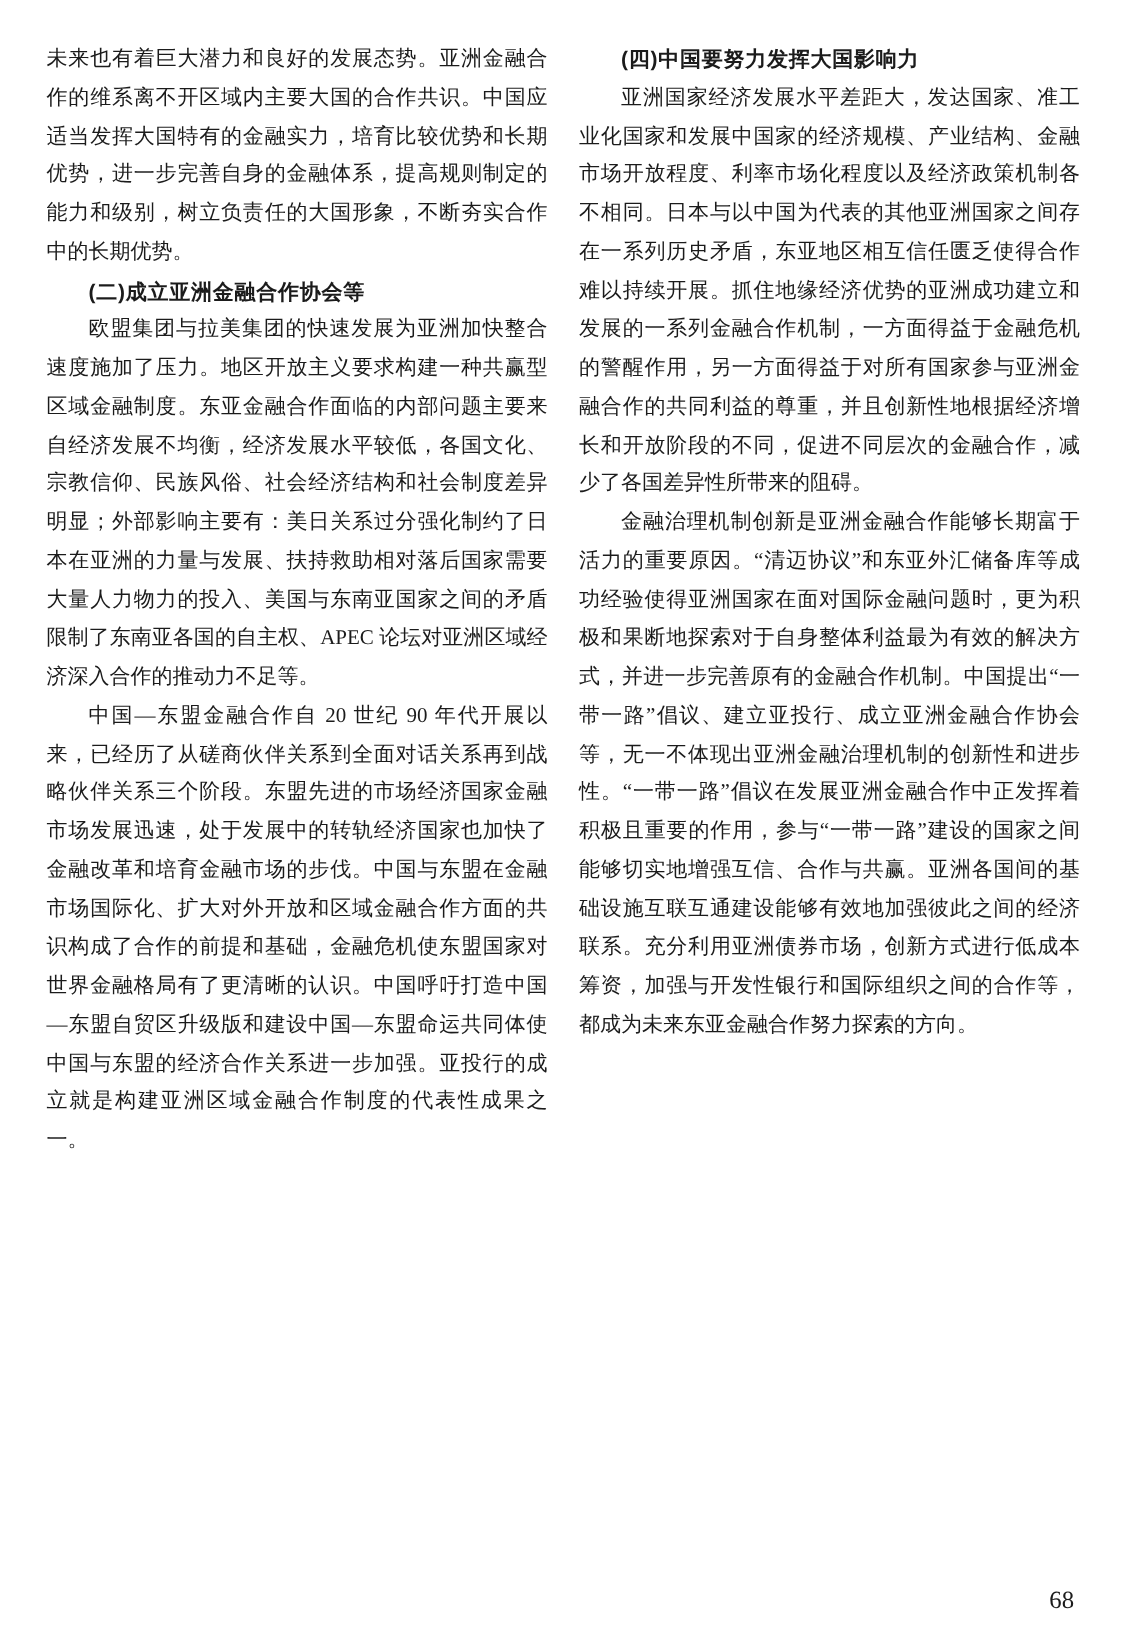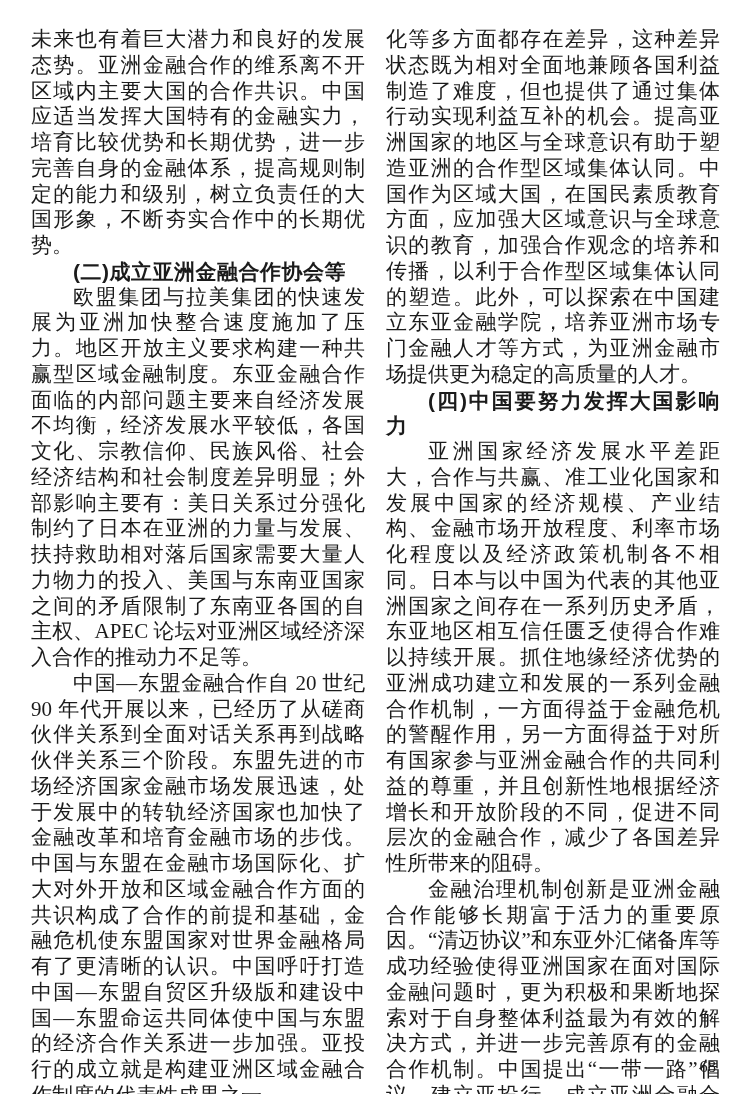--- a/index.html
+++ b/index.html
@@ -21,21 +21,21 @@
   .columns {
     display: flex;
     gap: 21px;
   }
   .column {
     width: 334px;
     flex: 0 0 334px;
   }
   .column p {
     margin: 0;
-    font-size: 21px;
+    font-size: 14px;
     line-height: 25.75px;
     text-align: justify;
     text-justify: inter-ideograph;
     line-break: strict;
   }
   .column p.indent { text-indent: 2em; }
   .column p.no-indent { text-indent: 0; }
   .column p.heading {
     font-family: "Liberation Sans", "DejaVu Sans", sans-serif;
     font-weight: 700;
@@ -59,20 +59,19 @@
 
 <div class="page">
   <div class="columns">
     <div class="column">
         <p class="body no-indent">未来也有着巨大潜力和良好的发展态势。亚洲金融合作的维系离不开区域内主要大国的合作共识。中国应适当发挥大国特有的金融实力，培育比较优势和长期优势，进一步完善自身的金融体系，提高规则制定的能力和级别，树立负责任的大国形象，不断夯实合作中的长期优势。</p>
         <p class="heading indent">(二)成立亚洲金融合作协会等</p>
         <p class="body indent">欧盟集团与拉美集团的快速发展为亚洲加快整合速度施加了压力。地区开放主义要求构建一种共赢型区域金融制度。东亚金融合作面临的内部问题主要来自经济发展不均衡，经济发展水平较低，各国文化、宗教信仰、民族风俗、社会经济结构和社会制度差异明显；外部影响主要有：美日关系过分强化制约了日本在亚洲的力量与发展、扶持救助相对落后国家需要大量人力物力的投入、美国与东南亚国家之间的矛盾限制了东南亚各国的自主权、APEC 论坛对亚洲区域经济深入合作的推动力不足等。</p>
         <p class="body indent">中国—东盟金融合作自 20 世纪 90 年代开展以来，已经历了从磋商伙伴关系到全面对话关系再到战略伙伴关系三个阶段。东盟先进的市场经济国家金融市场发展迅速，处于发展中的转轨经济国家也加快了金融改革和培育金融市场的步伐。中国与东盟在金融市场国际化、扩大对外开放和区域金融合作方面的共识构成了合作的前提和基础，金融危机使东盟国家对世界金融格局有了更清晰的认识。中国呼吁打造中国—东盟自贸区升级版和建设中国—东盟命运共同体使中国与东盟的经济合作关系进一步加强。亚投行的成立就是构建亚洲区域金融合作制度的代表性成果之一。</p>
       </div>
     <div class="column">
-        <p class="body no-indent">化等多方面都存在差异，这种差异状态既为相对全面地兼顾各国利益制造了难度，但也提供了通过集体行动实现利益互补的机会。提高亚洲国家的地区与全球意识有助于塑造亚洲的合作型区域集体认同。中国作为区域大国，在国民素质教育方面，应加强大区域意识与全球意识的教育，加强合作观念的培养和传播，以利于合作型区域集体认同的塑造。此外，可以探索在中国建立东亚金融学院，培养亚洲市场专门金融人才等方式，为亚洲金融市场提供更为稳定的高质量的人才。</p>
         <p class="heading indent">(四)中国要努力发挥大国影响力</p>
-        <p class="body indent">亚洲国家经济发展水平差距大，合作与共赢、准工业化国家和发展中国家的经济规模、产业结构、金融市场开放程度、利率市场化程度以及经济政策机制各不相同。日本与以中国为代表的其他亚洲国家之间存在一系列历史矛盾，东亚地区相互信任匮乏使得合作难以持续开展。抓住地缘经济优势的亚洲成功建立和发展的一系列金融合作机制，一方面得益于金融危机的警醒作用，另一方面得益于对所有国家参与亚洲金融合作的共同利益的尊重，并且创新性地根据经济增长和开放阶段的不同，促进不同层次的金融合作，减少了各国差异性所带来的阻碍。</p>
+        <p class="body indent">亚洲国家经济发展水平差距大，发达国家、准工业化国家和发展中国家的经济规模、产业结构、金融市场开放程度、利率市场化程度以及经济政策机制各不相同。日本与以中国为代表的其他亚洲国家之间存在一系列历史矛盾，东亚地区相互信任匮乏使得合作难以持续开展。抓住地缘经济优势的亚洲成功建立和发展的一系列金融合作机制，一方面得益于金融危机的警醒作用，另一方面得益于对所有国家参与亚洲金融合作的共同利益的尊重，并且创新性地根据经济增长和开放阶段的不同，促进不同层次的金融合作，减少了各国差异性所带来的阻碍。</p>
         <p class="body indent">金融治理机制创新是亚洲金融合作能够长期富于活力的重要原因。“清迈协议”和东亚外汇储备库等成功经验使得亚洲国家在面对国际金融问题时，更为积极和果断地探索对于自身整体利益最为有效的解决方式，并进一步完善原有的金融合作机制。中国提出“一带一路”倡议、建立亚投行、成立亚洲金融合作协会等，无一不体现出亚洲金融治理机制的创新性和进步性。“一带一路”倡议在发展亚洲金融合作中正发挥着积极且重要的作用，参与“一带一路”建设的国家之间能够切实地增强互信、合作与共赢。亚洲各国间的基础设施互联互通建设能够有效地加强彼此之间的经济联系。充分利用亚洲债券市场，创新方式进行低成本筹资，加强与开发性银行和国际组织之间的合作等，都成为未来东亚金融合作努力探索的方向。</p>
       </div>
   </div>
   <div class="page-number">68</div>
 </div>
 
 </body></html>

